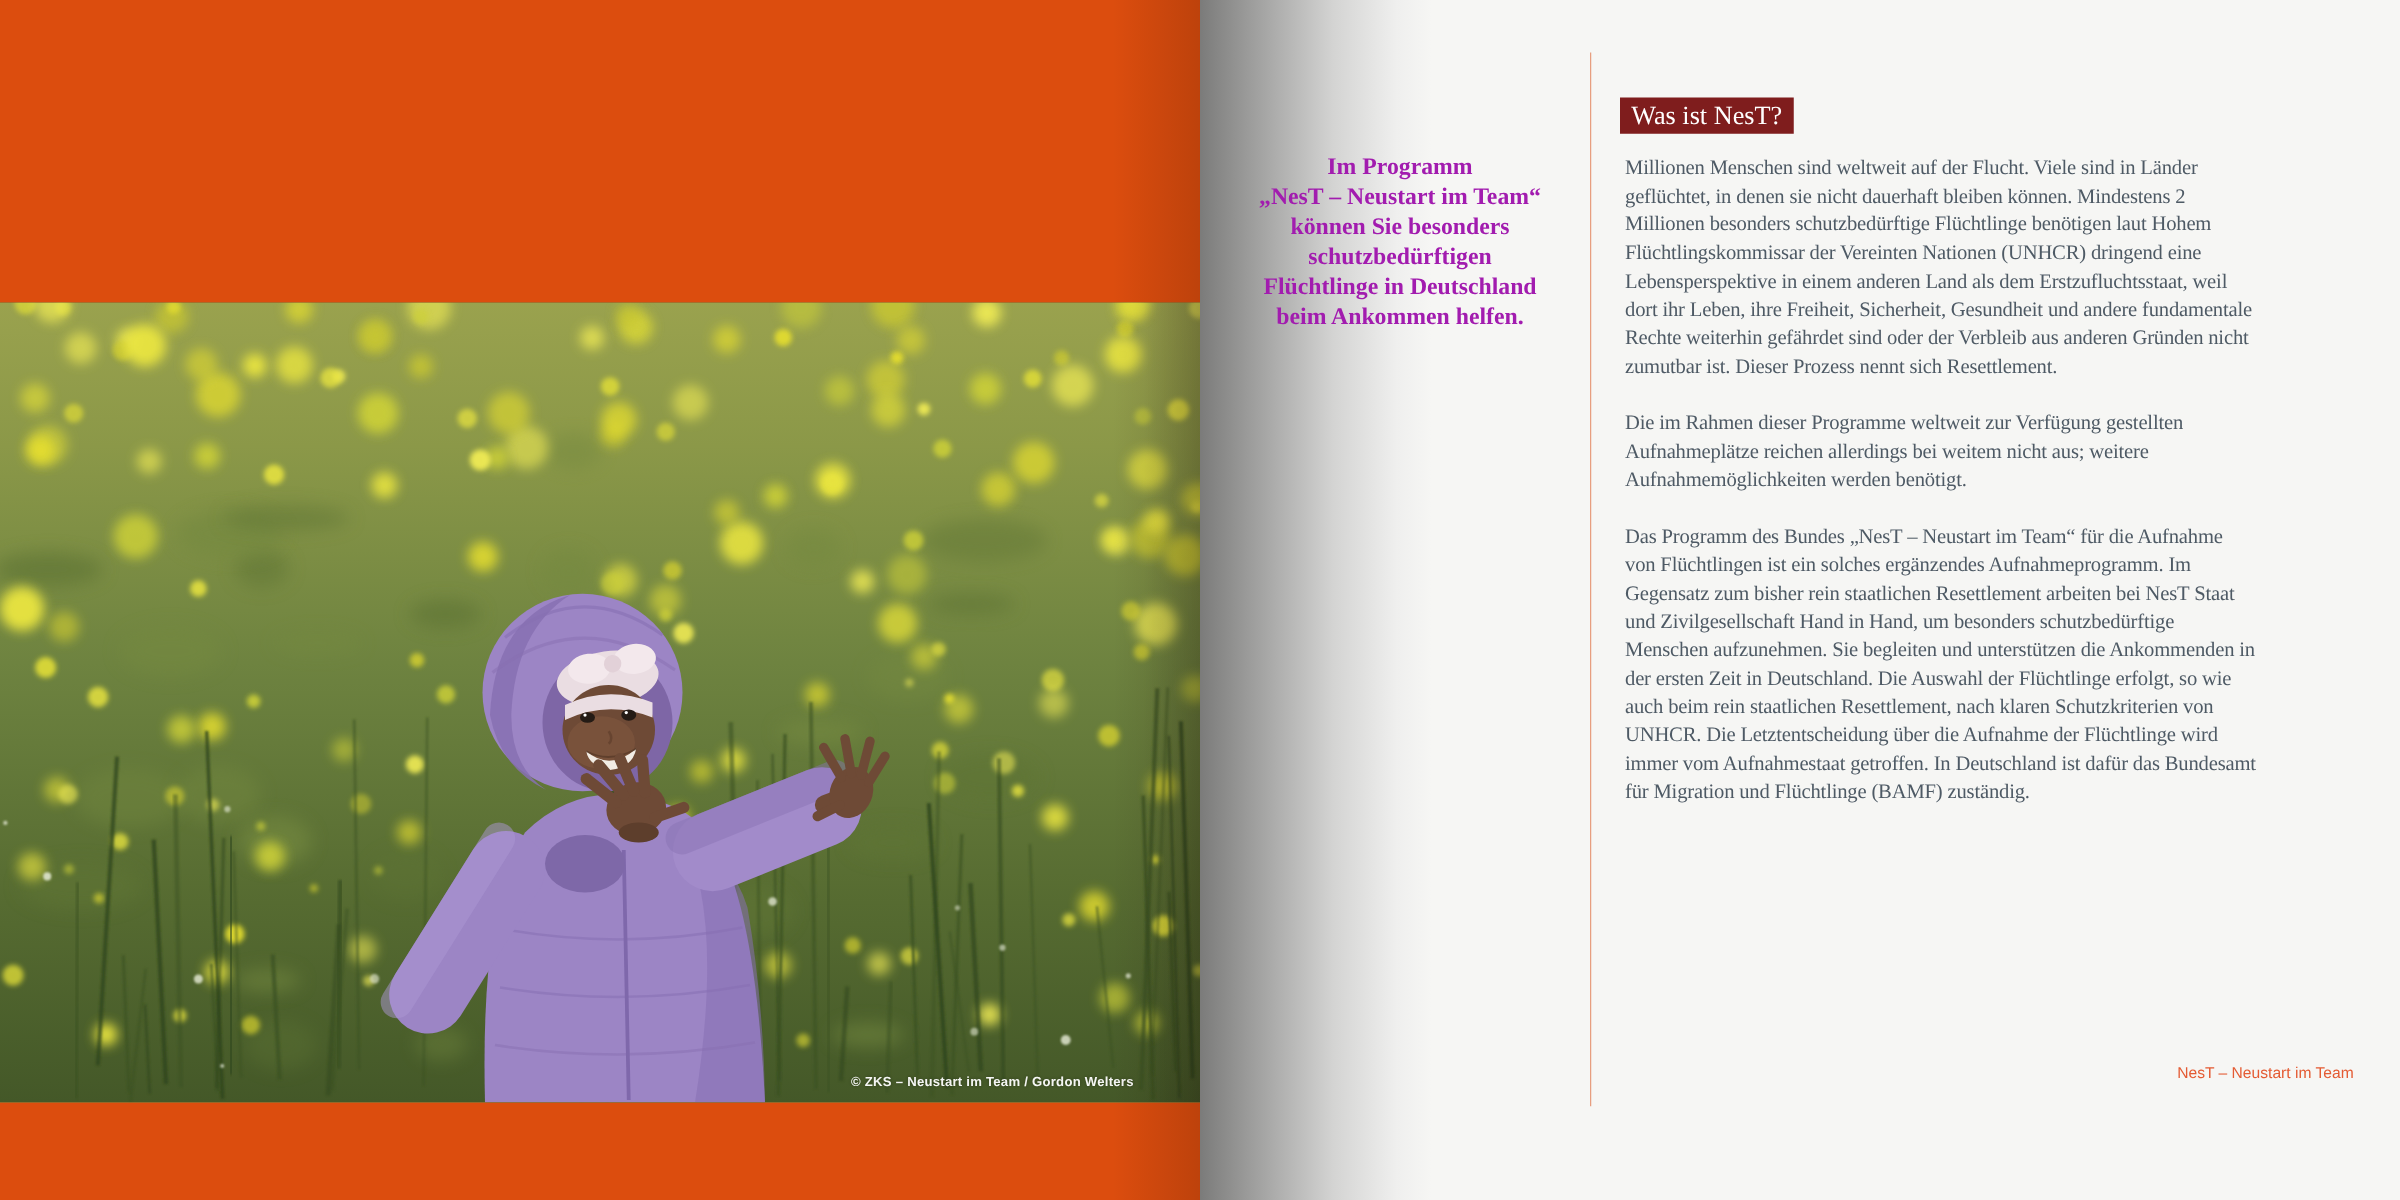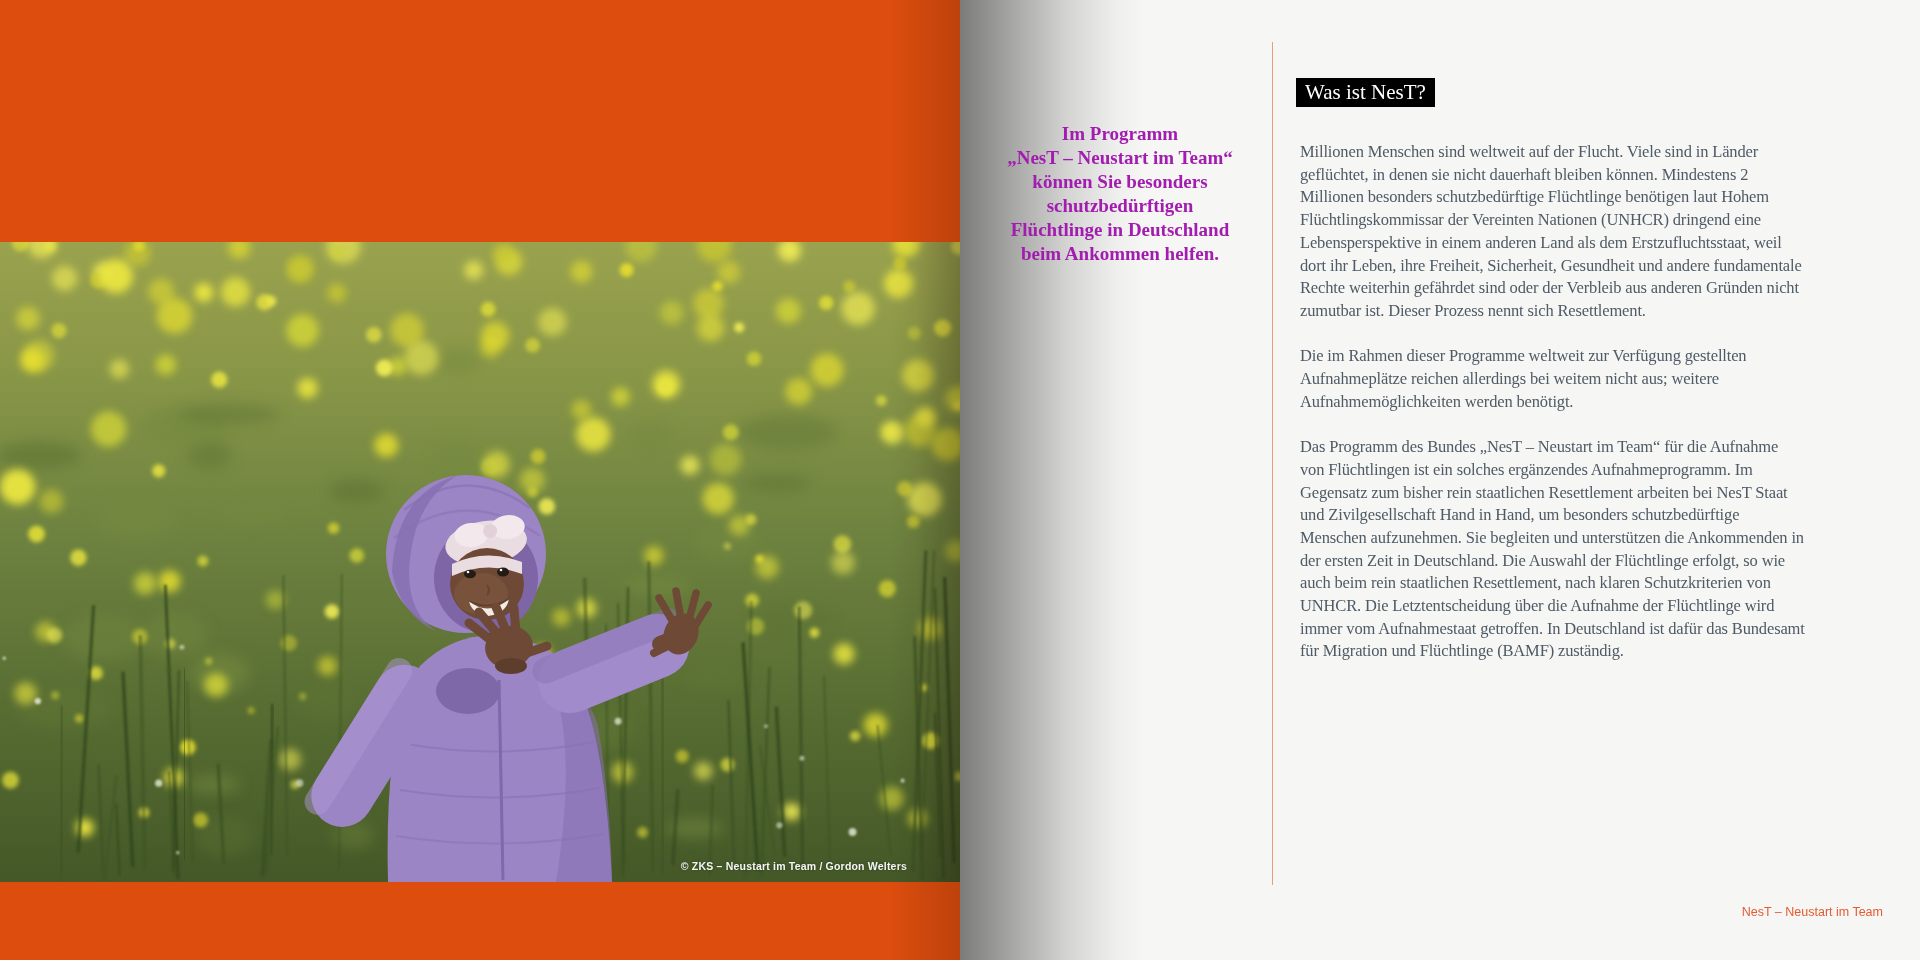--- a/index.html
+++ b/index.html
@@ -31,31 +31,31 @@
   .pullquote{
     position:absolute;left:2px;top:122px;width:316px;text-align:center;
     font-weight:bold;font-size:19px;line-height:24px;color:#a21caf;
   }
   .pullquote span{display:block;}
 
   .divider{position:absolute;left:312px;top:42px;width:1px;height:843px;background:#E79E7F;}
 
   .heading-box{
     position:absolute;left:336px;top:78px;height:29px;line-height:29px;
-    padding:0 9px;background:#000000;color:#FFFFFF;
+    padding:0 9px;background:#7f1d1d;color:#FFFFFF;
     font-size:21px;font-weight:normal;margin:0;display:inline-block;white-space:nowrap;
   }
   .article{
-    position:absolute;left:340px;top:141px;width:505px;
+    position:absolute;left:340px;top:123px;width:505px;
     font-size:16.5px;line-height:22.7px;letter-spacing:-0.15px;color:#4E5A65;
   }
   .article p{margin:0 0 22.7px 0;}
 
   .footer{
-    position:absolute;right:37px;top:905px;
+    position:absolute;right:37px;top:851px;
     font-family:"Liberation Sans", sans-serif;font-size:12.5px;color:#E45B33;white-space:nowrap;
   }
 </style>
 </head>
 <body>
 
 <div class="canvas">
 
   <div class="page-left">
     <div class="photo">

